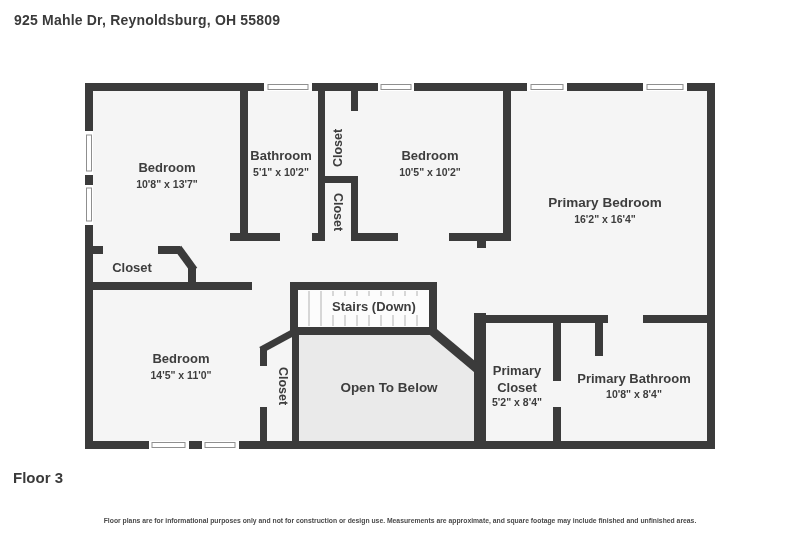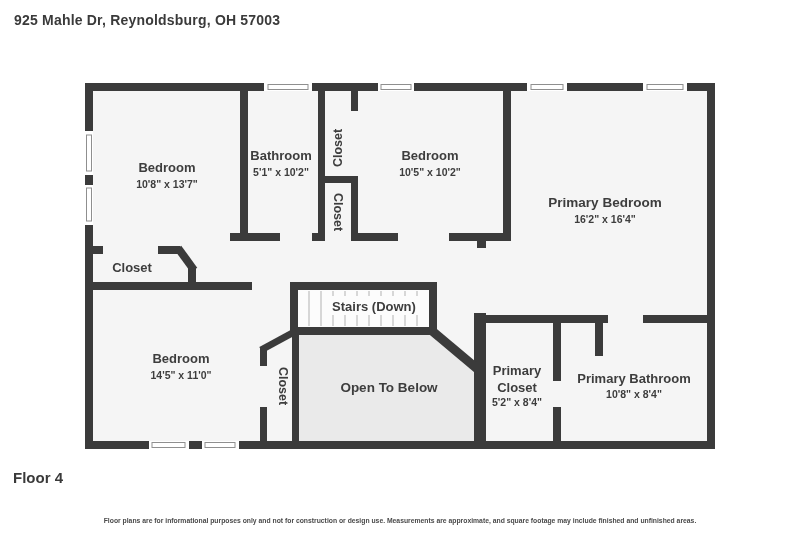--- a/index.html
+++ b/index.html
@@ -19,21 +19,21 @@
   .win{fill:#ffffff;}
   .win-glass{fill:#ffffff;stroke:#8f8f8f;stroke-width:1;}
   .tread{stroke:#cbcbcb;stroke-width:1.5;}
   text{text-anchor:middle;dominant-baseline:central;}
 </style>
 </head>
 <body>
 
 <div class="page">
 
-  <div class="address">925 Mahle Dr, Reynoldsburg, OH 57003</div>
+  <div class="address">925 Mahle Dr, Reynoldsburg, OH 55809</div>
 
   <svg width="800" height="533" viewBox="0 0 800 533">
 
     <rect x="85" y="83" width="630" height="366" fill="#f5f5f5"></rect>
 
     <polygon points="298,335 433,335 474,371 474,441 298,441" fill="#eaeaea"></polygon>
 
     <g>
       <rect x="298" y="290" width="131" height="37" fill="#fcfcfc"></rect>
       <g>
@@ -160,16 +160,16 @@
 
       <text class="room-name" x="517" y="370">Primary</text>
       <text class="room-name" x="517" y="387">Closet</text>
       <text class="room-dims" x="517" y="402">5'2" x 8'4"</text>
 
       <text class="room-name" x="634" y="378">Primary Bathroom</text>
       <text class="room-dims" x="634" y="394">10'8" x 8'4"</text>
     </g>
   </svg>
 
-  <div class="floor-label">Floor 4</div>
+  <div class="floor-label">Floor 3</div>
   <div class="disclaimer">Floor plans are for informational purposes only and not for construction or design use. Measurements are approximate, and square footage may include finished and unfinished areas.</div>
 
 </div>
 
 </body></html>

